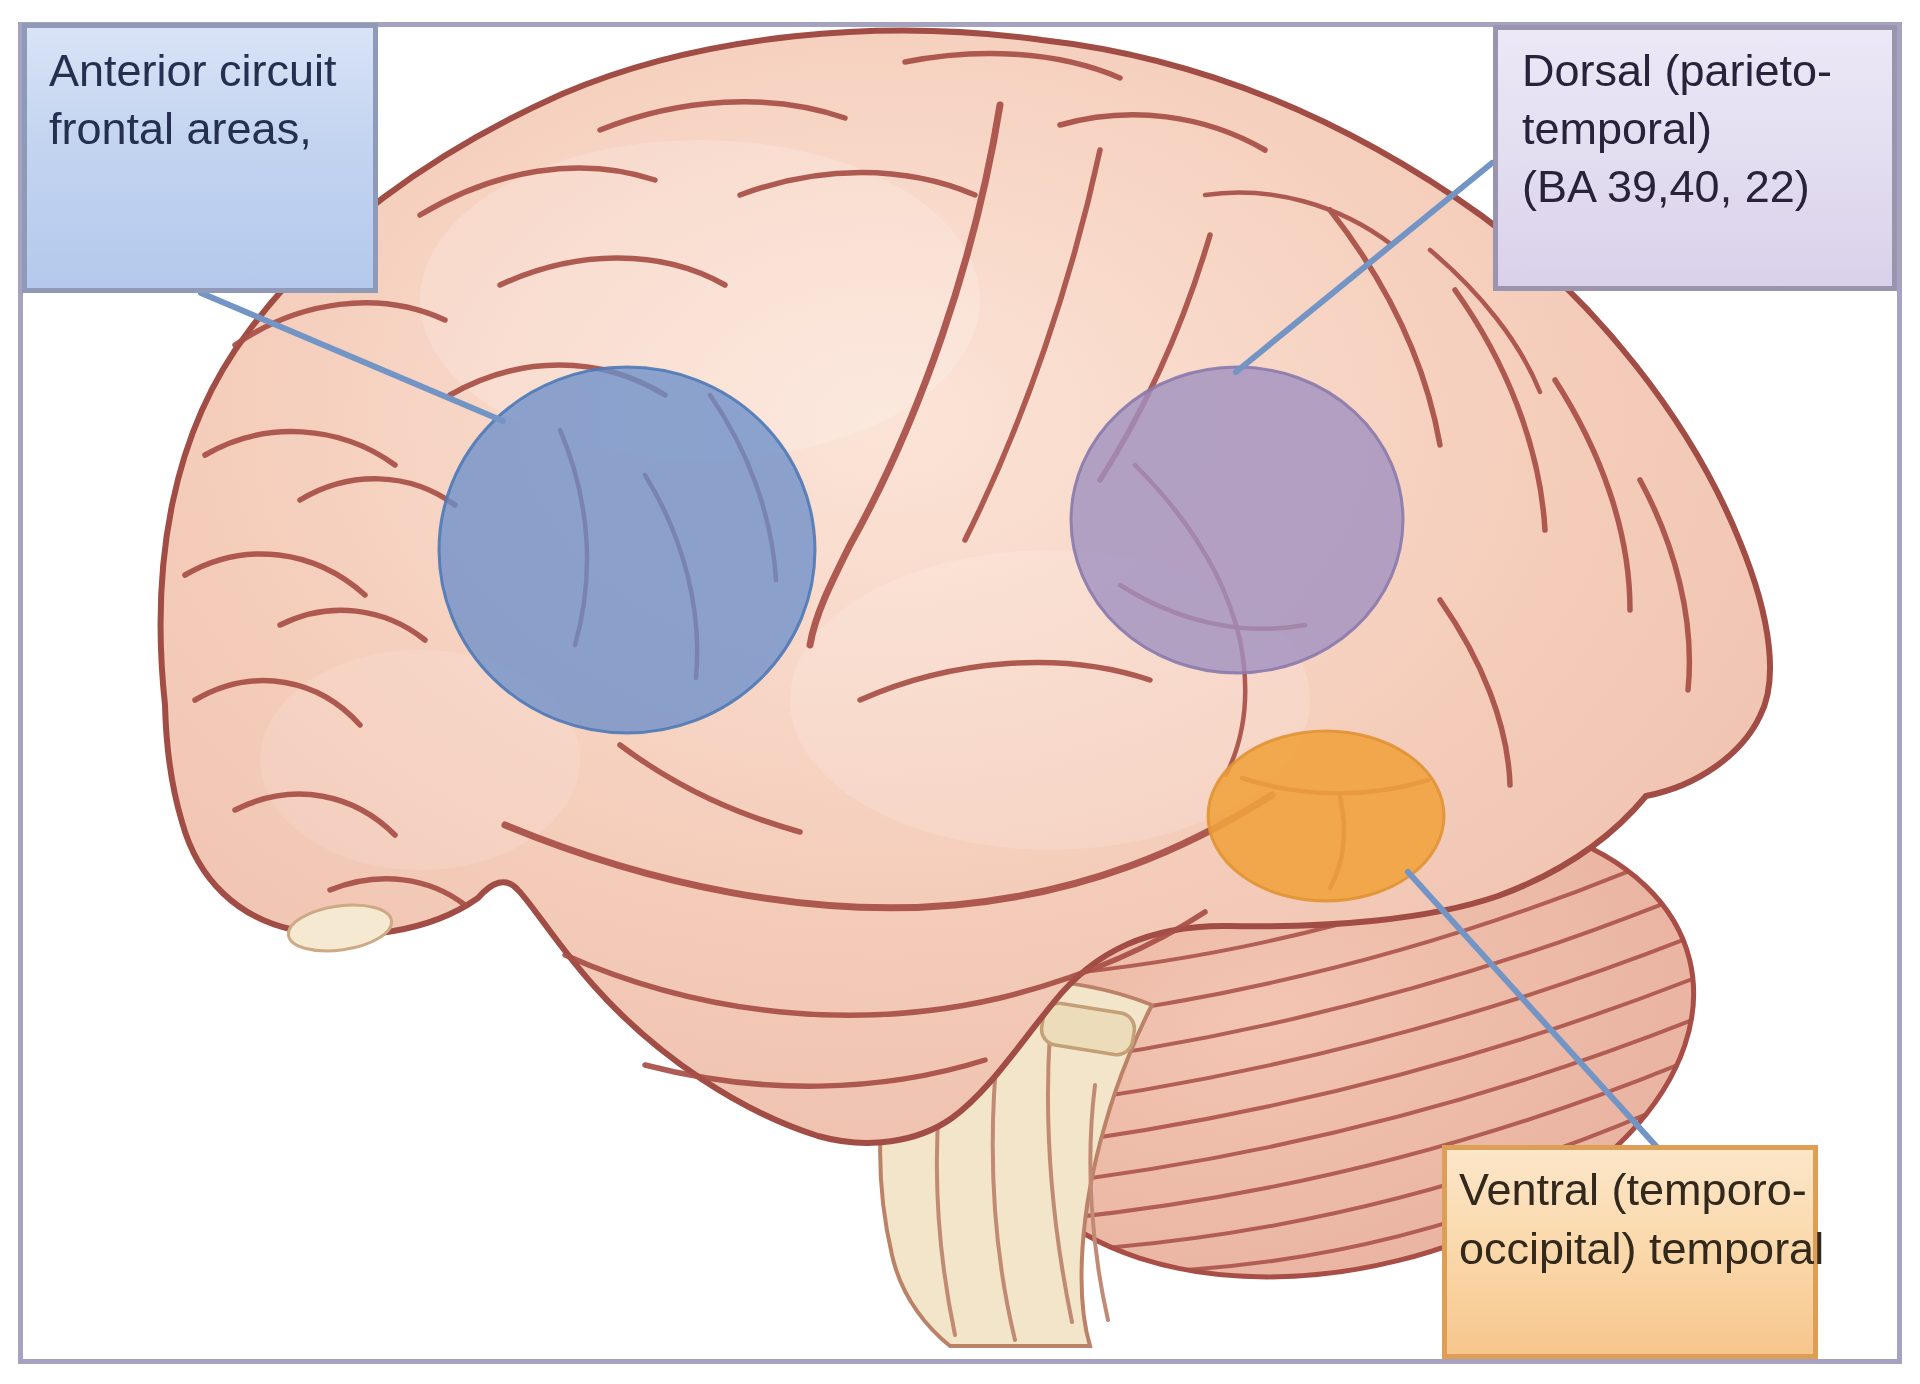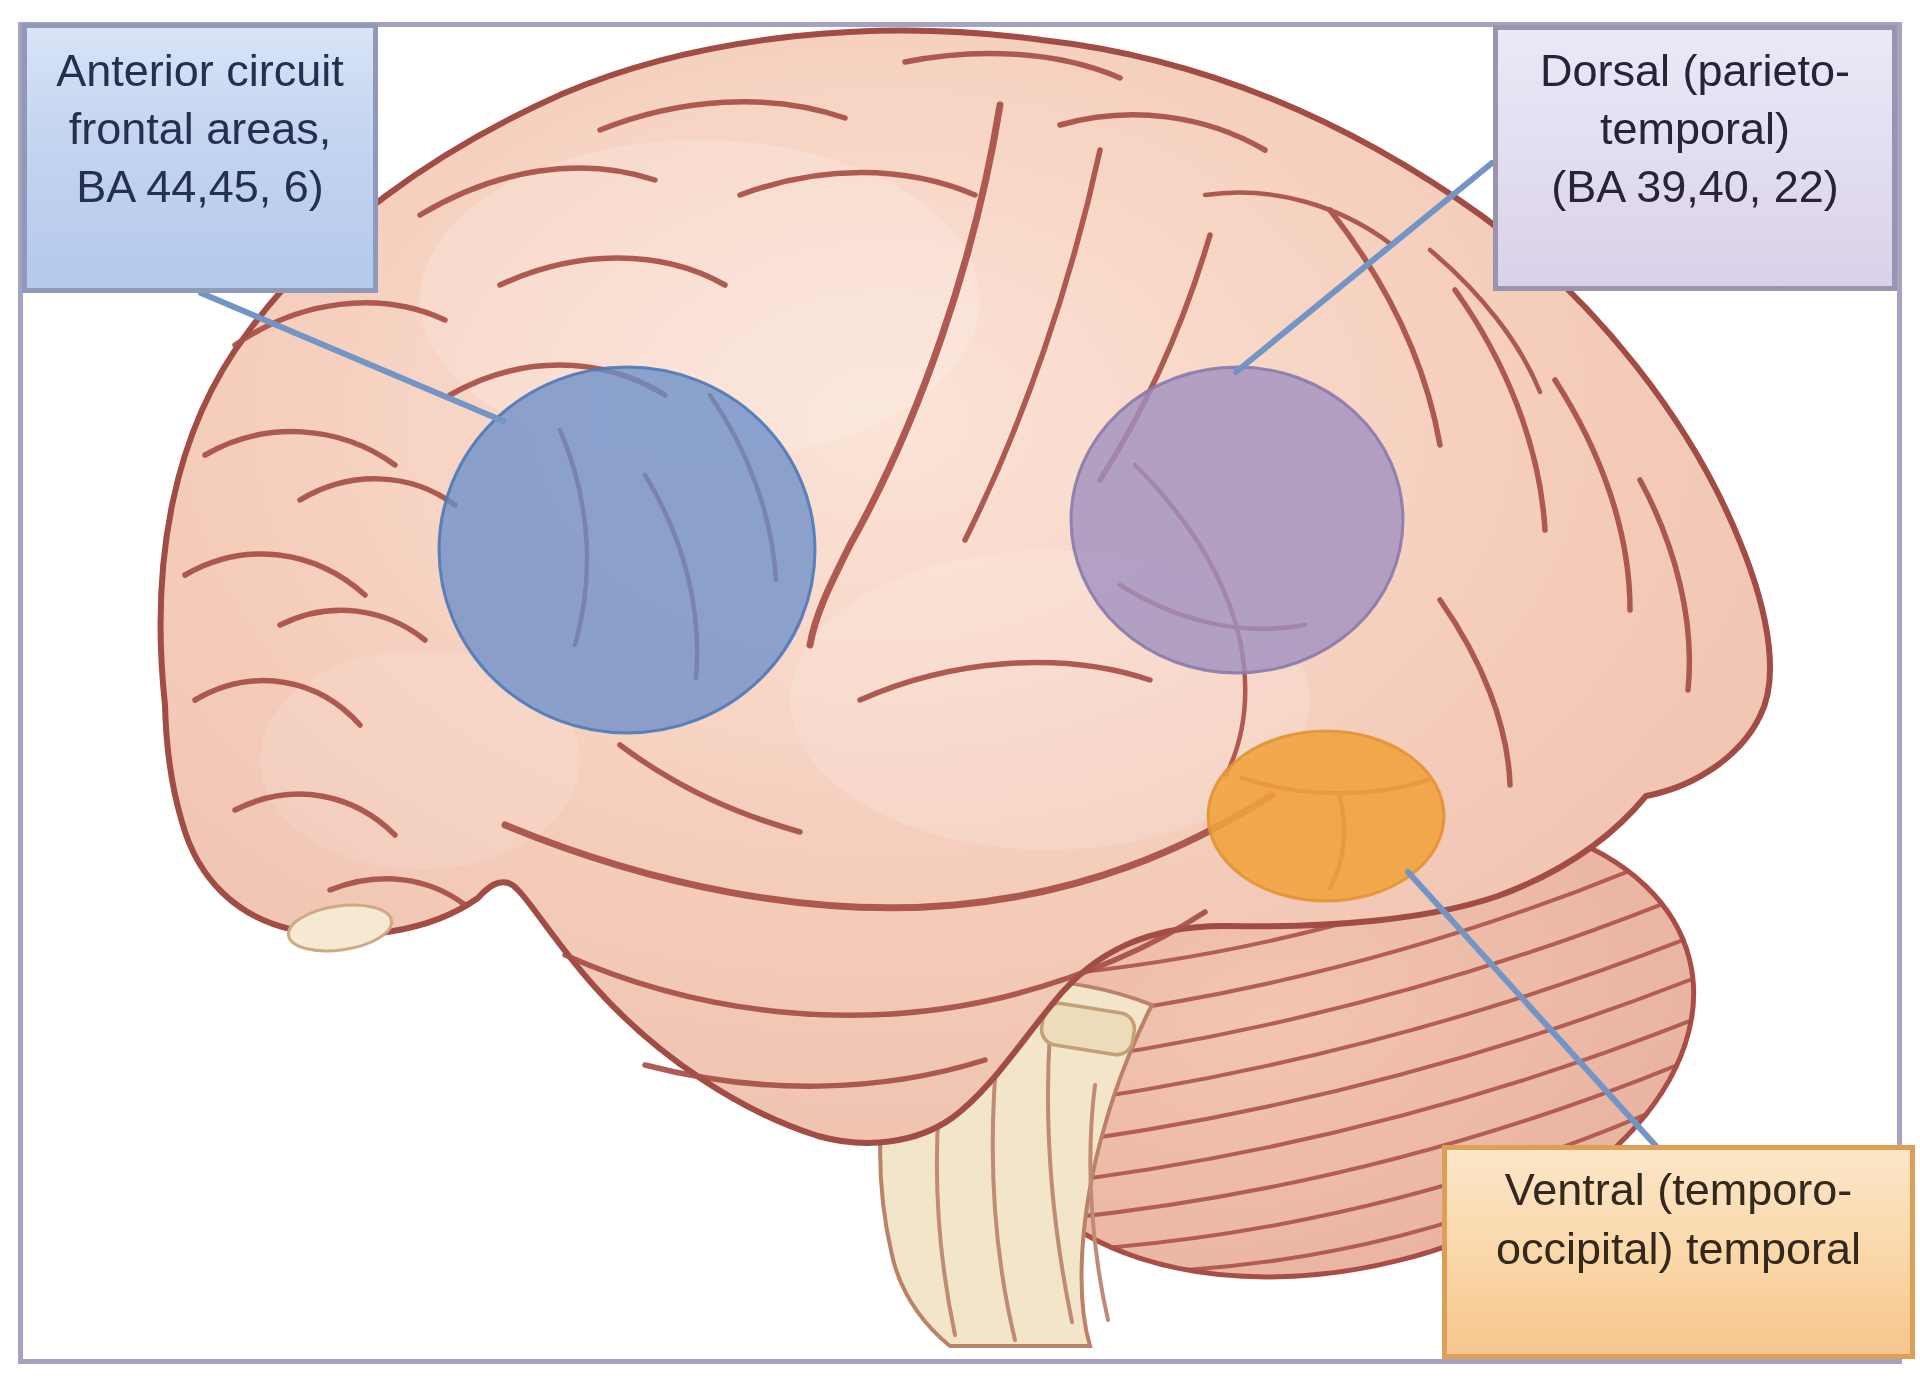--- a/index.html
+++ b/index.html
@@ -9,38 +9,38 @@
   }
   .stage svg{position:absolute;left:0;top:0;}
   .frame{
     position:absolute;left:18px;top:22px;width:1874px;height:1332px;
     border:5px solid #a5a3c0;pointer-events:none;
   }
   .label-box{
     position:absolute;box-sizing:border-box;font-size:45px;font-weight:400;
     z-index:5;
   }
-  .label-box .bline{white-space:nowrap;text-align:center;}
+  .label-box .bline{white-space:nowrap;}
   .box-anterior{
     left:22px;top:23px;width:356px;height:270px;
     background:linear-gradient(180deg,#d8e3f6 0%,#c3d4f0 45%,#b4c9ec 100%);
     border:5px solid #8e9ab8;
     padding:14px 22px;line-height:58px;color:#253050;
   }
   .box-dorsal{
     left:1493px;top:25px;width:404px;height:266px;
     background:linear-gradient(180deg,#ece8f6 0%,#e2dcf0 55%,#d9d1e9 100%);
     border:5px solid #9a94ae;
     padding:12px 24px;line-height:58px;color:#28233a;
   }
   .box-ventral{
-    left:1442px;top:1145px;width:473px;height:214px;
+    left:1442px;top:1145px;width:376px;height:214px;
     background:linear-gradient(180deg,#fce6c9 0%,#fad8aa 50%,#f7c68d 100%);
     border:5px solid #dd9f55;
-    padding:10px 28px;line-height:59px;color:#33281c;
+    padding:10px 12px;line-height:59px;color:#33281c;
   }
 </style>
 </head>
 <body>
 
 <div class="stage">
 
   <svg width="1920" height="1384" viewBox="0 0 1920 1384">
     <defs>
       <radialGradient id="cortexGrad" cx="45%" cy="35%" r="75%">
@@ -176,21 +176,20 @@
       <line x1="1492" y1="163" x2="1236" y2="372"></line>
       <line x1="1408" y1="872" x2="1656" y2="1146"></line>
     </g>
   </svg>
 
   <div class="frame"></div>
 
   <div class="label-box box-anterior">
     <div class="bline">Anterior circuit</div>
     <div class="bline">frontal areas,</div>
-    <div class="bline">BA 44,45, 6)</div>
   </div>
 
   <div class="label-box box-dorsal">
     <div class="bline">Dorsal (parieto-</div>
     <div class="bline">temporal)</div>
     <div class="bline">(BA 39,40, 22)</div>
   </div>
 
   <div class="label-box box-ventral">
     <div class="bline">Ventral (temporo-</div>

